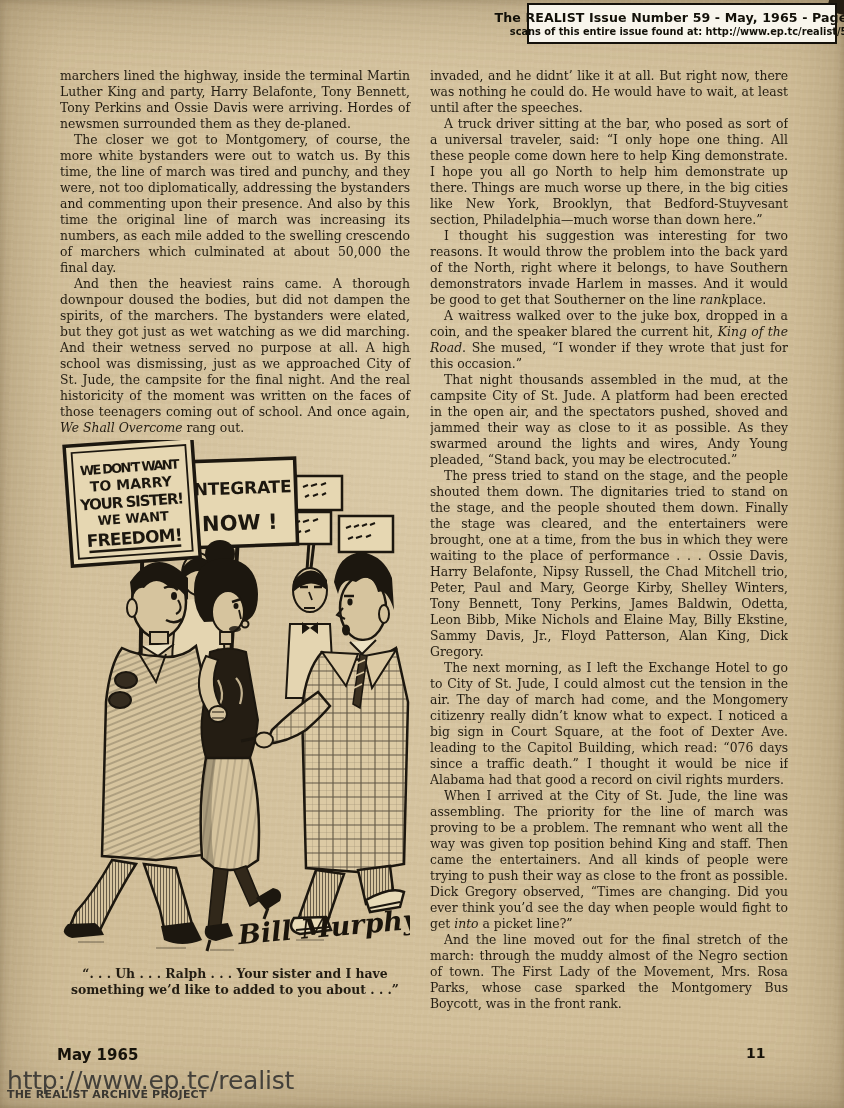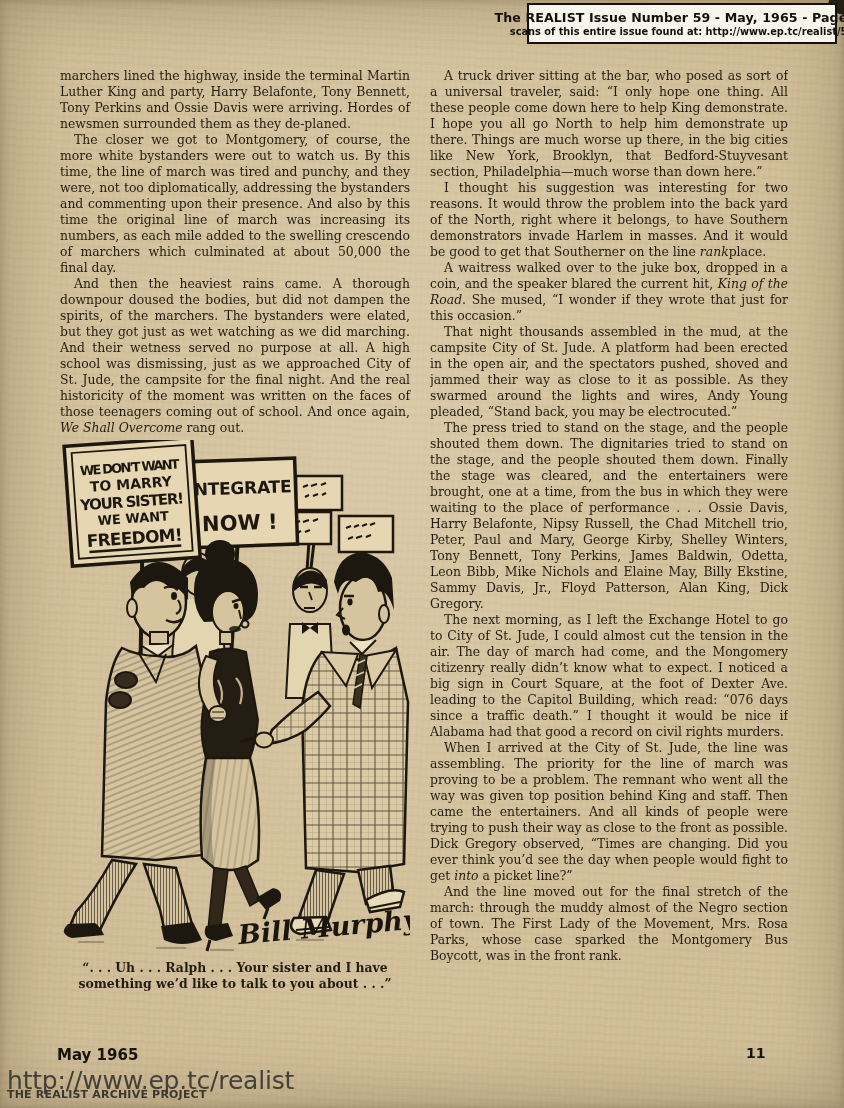--- a/index.html
+++ b/index.html
@@ -24,21 +24,21 @@
   .stamp-l1{font-size:12.6px;font-weight:bold;letter-spacing:0.1px;white-space:nowrap;}
   .stamp-l2{font-size:9.8px;font-weight:bold;margin-top:1px;white-space:nowrap;}
   .col{position:absolute;top:68px;font-size:12.4px;line-height:16px;text-align:justify;}
   .col p{margin:0;text-indent:14px;}
   .col p.first{text-indent:0;}
   .col-left{left:60px;width:350px;}
   .col-right{left:430px;width:358px;height:1035px;overflow:hidden;}
   .cartoon{margin:4px 0 0 0;}
   .cartoon svg{display:block;}
   .cartoon figcaption{
-    margin-top:0;text-align:center;font-weight:bold;
+    margin-top:6px;text-align:center;font-weight:bold;
     font-size:12.4px;line-height:15.5px;text-indent:0;
   }
   .sign-text{font-family:"DejaVu Sans","Liberation Sans",sans-serif;font-weight:bold;fill:#1c170f;text-anchor:middle;}
   .sig{font-family:"DejaVu Serif","Liberation Serif",serif;font-style:italic;font-weight:bold;fill:#1b150c;}
   .footer-date{position:absolute;left:57px;top:1046px;font-family:"DejaVu Sans","Liberation Sans",sans-serif;font-weight:bold;font-size:15px;color:#17130b;}
   .footer-page{position:absolute;left:746px;top:1045px;font-family:"DejaVu Sans","Liberation Sans",sans-serif;font-weight:bold;font-size:14px;color:#17130b;}
   .footer-url{position:absolute;left:7px;top:1066px;font-family:"DejaVu Sans","Liberation Sans",sans-serif;font-size:25px;color:#43403a;letter-spacing:-0.2px;}
   .footer-project{position:absolute;left:7px;top:1088px;font-family:"DejaVu Sans","Liberation Sans",sans-serif;font-weight:bold;font-size:11px;color:#3a3731;letter-spacing:0.2px;}
 </style>
 </head>
@@ -202,26 +202,27 @@
           <path d="M306 460 Q331 446 344 452 L340 467 L310 472 Z" fill="#e8dbb8" stroke="#1c170f" stroke-width="2.5"></path>
           <path d="M310 468 L340 462" stroke="#1c170f" stroke-width="2"></path>
         </g>
 
         <path d="M18 502 h26 M96 508 h30 M150 510 h24 M236 500 h28" stroke="#1c170f" stroke-width="1.4" opacity="0.35"></path>
 
         <text class="sig" x="178" y="498" font-size="27" transform="rotate(-5 250 490)">Bill Murphy</text>
       </svg>
       <figcaption>
         <div>“. . . Uh . . . Ralph . . . Your sister and I have</div>
-        <div>something we’d like to talk to you about . . .”</div>
+        <div>something we’d like to added to you about . . .”</div>
       </figcaption>
     </figure>
   </div>
 
   <div class="col col-right">
+    <p class="first">invaded, and he didnt’ like it at all. But right now, there was nothing he could do. He would have to wait, at least until after the speeches.</p>
     <p>A truck driver sitting at the bar, who posed as sort of a universal traveler, said: “I only hope one thing. All these people come down here to help King demonstrate. I hope you all go North to help him demonstrate up there. Things are much worse up there, in the big cities like New York, Brooklyn, that Bedford-Stuyvesant section, Philadelphia—much worse than down here.”</p>
     <p><span>I thought his suggestion was interesting for two reasons. It would throw the problem into the back yard of the North, right where it belongs, to have Southern demonstrators invade Harlem in masses. And it would be good to get that Southerner on the line </span><em>rank</em><span>place.</span></p>
     <p><span>A waitress walked over to the juke box, dropped in a coin, and the speaker blared the current hit, </span><em>King of the Road</em><span>. She mused, “I wonder if they wrote that just for this occasion.”</span></p>
     <p>That night thousands assembled in the mud, at the campsite City of St. Jude. A platform had been erected in the open air, and the spectators pushed, shoved and jammed their way as close to it as possible. As they swarmed around the lights and wires, Andy Young pleaded, “Stand back, you may be electrocuted.”</p>
     <p>The press tried to stand on the stage, and the people shouted them down. The dignitaries tried to stand on the stage, and the people shouted them down. Finally the stage was cleared, and the entertainers were brought, one at a time, from the bus in which they were waiting to the place of performance . . . Ossie Davis, Harry Belafonte, Nipsy Russell, the Chad Mitchell trio, Peter, Paul and Mary, George Kirby, Shelley Winters, Tony Bennett, Tony Perkins, James Baldwin, Odetta, Leon Bibb, Mike Nichols and Elaine May, Billy Ekstine, Sammy Davis, Jr., Floyd Patterson, Alan King, Dick Gregory.</p>
     <p>The next morning, as I left the Exchange Hotel to go to City of St. Jude, I could almost cut the tension in the air. The day of march had come, and the Mongomery citizenry really didn’t know what to expect. I noticed a big sign in Court Square, at the foot of Dexter Ave. leading to the Capitol Building, which read: “076 days since a traffic death.” I thought it would be nice if Alabama had that good a record on civil rights murders.</p>
     <p><span>When I arrived at the City of St. Jude, the line was assembling. The priority for the line of march was proving to be a problem. The remnant who went all the way was given top position behind King and staff. Then came the entertainers. And all kinds of people were trying to push their way as close to the front as possible. Dick Gregory observed, “Times are changing. Did you ever think you’d see the day when people would fight to get </span><em>into</em><span> a picket line?”</span></p>
     <p>And the line moved out for the final stretch of the march: through the muddy almost of the Negro section of town. The First Lady of the Movement, Mrs. Rosa Parks, whose case sparked the Montgomery Bus Boycott, was in the front rank.</p>
   </div>
 

